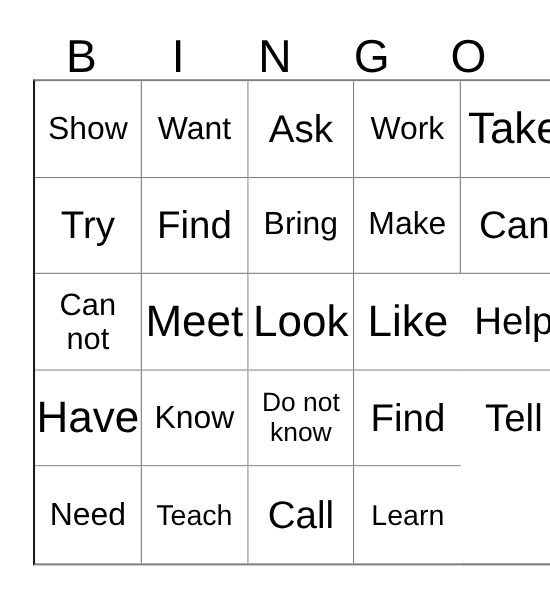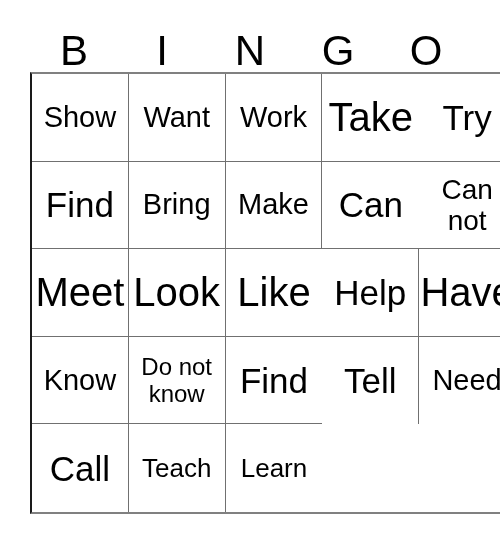--- a/index.html
+++ b/index.html
@@ -118,20 +118,23 @@
   </div>
 
   <div id="grid">
       <div class="cell">
         <span class="cell-text sz-md">Show</span>
       </div>
       <div class="cell">
         <span class="cell-text sz-md">Want</span>
       </div>
       <div class="cell">
+        <span class="cell-text sz-xl">Ask</span>
+      </div>
+      <div class="cell">
         <span class="cell-text sz-md">Work</span>
       </div>
       <div class="cell col-last">
         <span class="cell-text sz-lg">Take</span>
       </div>
       <div class="cell">
         <span class="cell-text sz-xl">Try</span>
       </div>
       <div class="cell">
         <span class="cell-text sz-xl">Find</span>
@@ -174,23 +177,23 @@
       <div class="cell col-last">
         <span class="cell-text sz-xl">Find</span>
       </div>
       <div class="cell row-last">
         <span class="cell-text sz-xl">Tell</span>
       </div>
       <div class="cell row-last">
         <span class="cell-text sz-md">Need</span>
       </div>
       <div class="cell row-last">
-        <span class="cell-text sz-xl">Call</span>
+        <span class="cell-text sz-sm">Teach</span>
       </div>
       <div class="cell row-last">
-        <span class="cell-text sz-sm">Teach</span>
+        <span class="cell-text sz-xl">Call</span>
       </div>
       <div class="cell col-last row-last">
         <span class="cell-text sz-sm">Learn</span>
       </div>
     </div>
 
 </div>
 
 </body></html>

